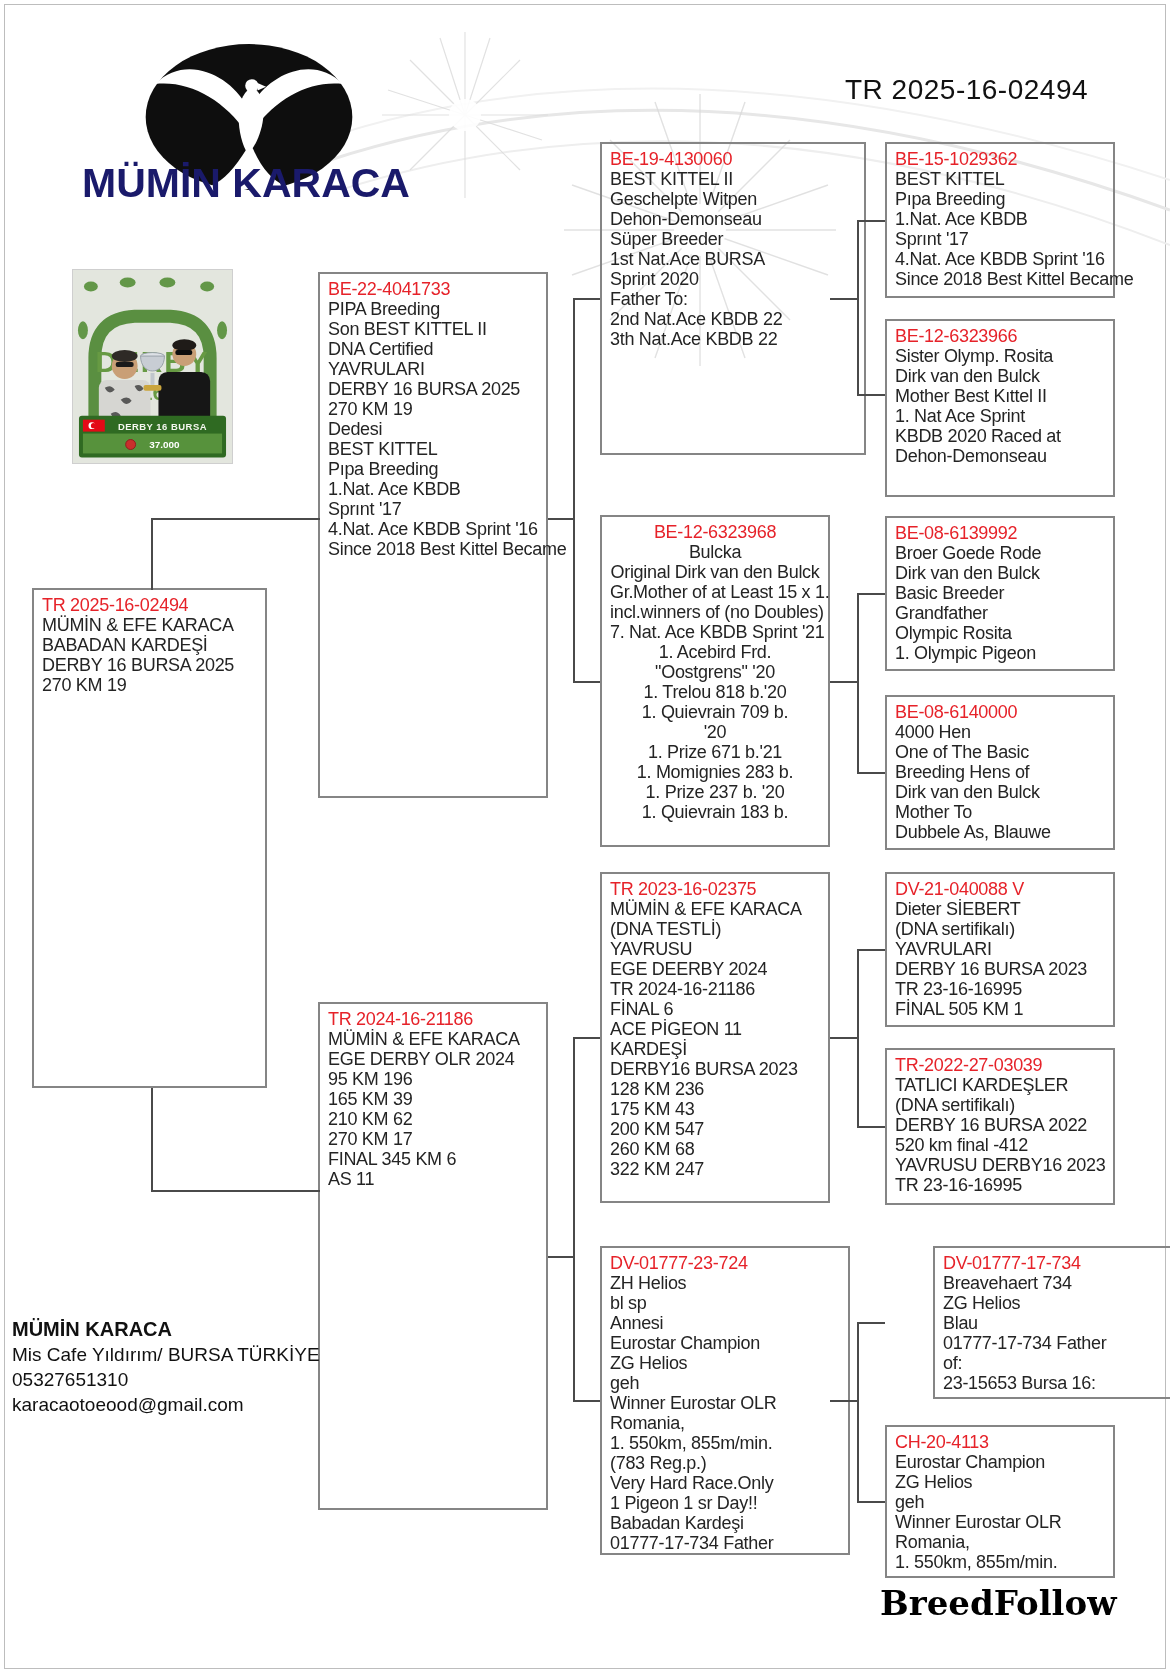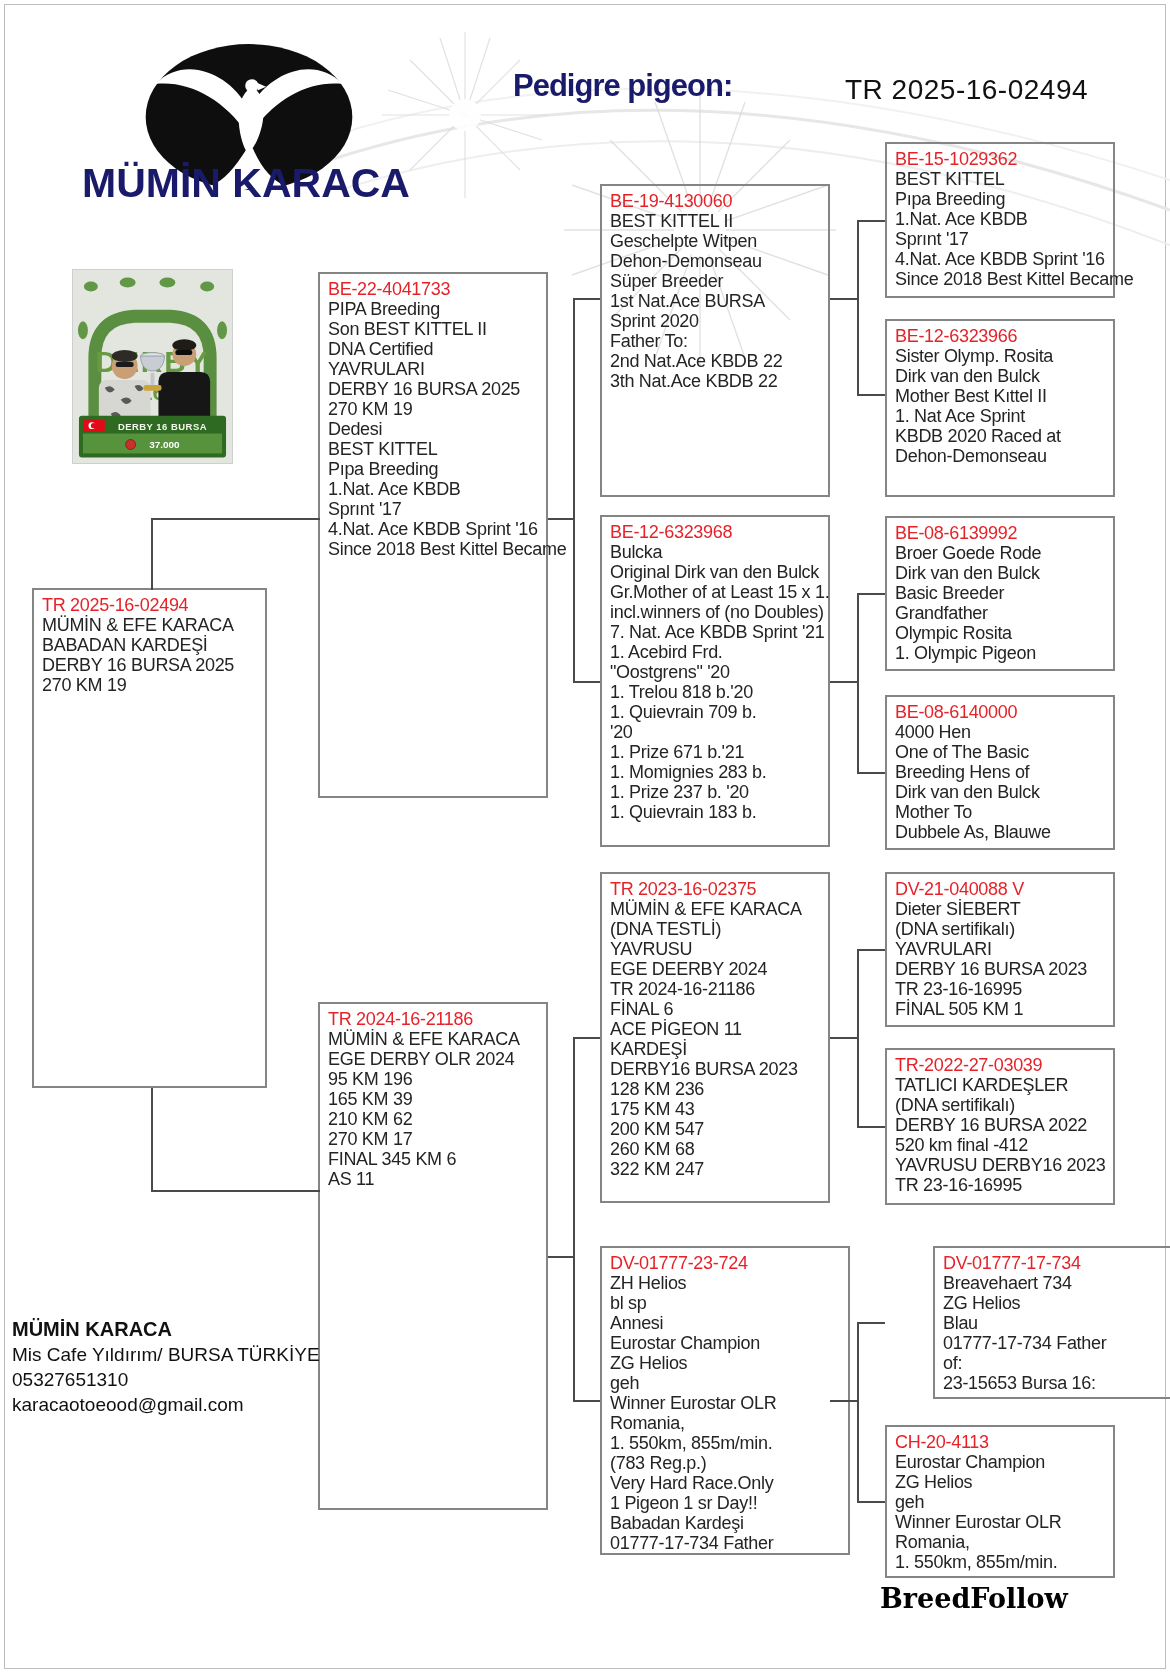--- a/index.html
+++ b/index.html
@@ -52,21 +52,21 @@
   .pbox .bline{
     color:var(--ink);font-size:18px;line-height:20px;letter-spacing:-.3px;white-space:nowrap;
   }
   .conn{position:absolute;background:var(--conn);z-index:1;}
   
   .contact{position:absolute;left:12px;top:1316px;z-index:2;color:#111;}
   .contact .c-name{font-size:20px;font-weight:700;line-height:26px;}
   .contact .c-line{font-size:19px;font-weight:400;line-height:25px;}
   .footer-brand{
     position:absolute;left:880px;top:1583px;z-index:2;
-    font-family:"DejaVu Serif",serif;font-size:27px;font-weight:600;color:#000;
+    font-family:"DejaVu Serif",serif;font-size:34px;font-weight:600;color:#000;
   }
 </style>
 </head>
 <body>
 
 <div class="page">
 
   <div class="page-border"></div>
 
   <svg class="deco" style="left:320px;top:30px;" width="850" height="260" viewBox="0 0 850 260">
@@ -122,21 +122,20 @@
         <path d="M117,96 C142,60 178,40 214,44 C182,12 135,34 117,68 Z"></path>
         <path d="M104,78 C104,60 112,50 118,48 C126,50 132,62 130,80 C128,98 120,112 114,118 C108,110 104,94 104,78 Z"></path>
         <circle cx="118" cy="46" r="7"></circle>
         <path d="M124,43 L133,47 L124,51 Z"></path>
         <path d="M113,112 C100,133 88,146 76,151 C92,158 104,158 114,155 C124,158 136,158 152,151 C140,146 128,133 119,112 Z"></path>
       </g>
     </svg>
     <div class="brand-name">MÜMİN KARACA</div>
   </div>
 
-  <div class="doc-title">Pedigre pigeon:</div>
   <div class="doc-ring">TR 2025-16-02494</div>
 
   <div class="photo">
     <svg width="159" height="193" viewBox="0 0 160 193">
       <rect x="0" y="0" width="160" height="193" fill="#e3e6de"></rect>
       <g fill="#4d8a2e" opacity="0.85">
         <ellipse cx="18" cy="16" rx="7" ry="5"></ellipse>
           <ellipse cx="55" cy="12" rx="8" ry="5"></ellipse>
         <ellipse cx="95" cy="12" rx="8" ry="5"></ellipse>
           <ellipse cx="135" cy="16" rx="7" ry="5"></ellipse>
@@ -206,33 +205,33 @@
         <div class="ring">TR 2024-16-21186</div>
         <div class="bline">MÜMİN &amp; EFE KARACA</div>
         <div class="bline">EGE DERBY OLR 2024</div>
         <div class="bline">95 KM 196</div>
         <div class="bline">165 KM 39</div>
         <div class="bline">210 KM 62</div>
         <div class="bline">270 KM 17</div>
         <div class="bline">FINAL 345 KM 6</div>
         <div class="bline">AS 11</div>
       </div>
-      <div class="pbox" style="left: 600px; top: 142px; width: 230px; height: 313px; margin-top: 42px;">
+      <div class="pbox" style="left: 600px; top: 142px; width: 266px; height: 313px;">
         <div class="ring">BE-19-4130060</div>
         <div class="bline">BEST KITTEL II</div>
         <div class="bline">Geschelpte Witpen</div>
         <div class="bline">Dehon-Demonseau</div>
         <div class="bline">Süper Breeder</div>
         <div class="bline">1st Nat.Ace BURSA</div>
         <div class="bline">Sprint 2020</div>
         <div class="bline">Father To:</div>
         <div class="bline">2nd Nat.Ace KBDB 22</div>
         <div class="bline">3th Nat.Ace KBDB 22</div>
       </div>
-      <div class="pbox" style="left: 600px; top: 515px; width: 230px; height: 332px;">
+      <div class="pbox" style="left: 600px; top: 515px; width: 230px; height: 332px; text-align: center;">
         <div class="ring">BE-12-6323968</div>
         <div class="bline">Bulcka</div>
         <div class="bline">Original Dirk van den Bulck</div>
         <div class="bline">Gr.Mother of at Least 15 x 1.</div>
         <div class="bline">incl.winners of (no Doubles)</div>
         <div class="bline">7. Nat. Ace KBDB Sprint '21</div>
         <div class="bline">1. Acebird Frd.</div>
         <div class="bline">"Oostgrens" '20</div>
         <div class="bline">1. Trelou 818 b.'20</div>
         <div class="bline">1. Quievrain 709 b.</div>

